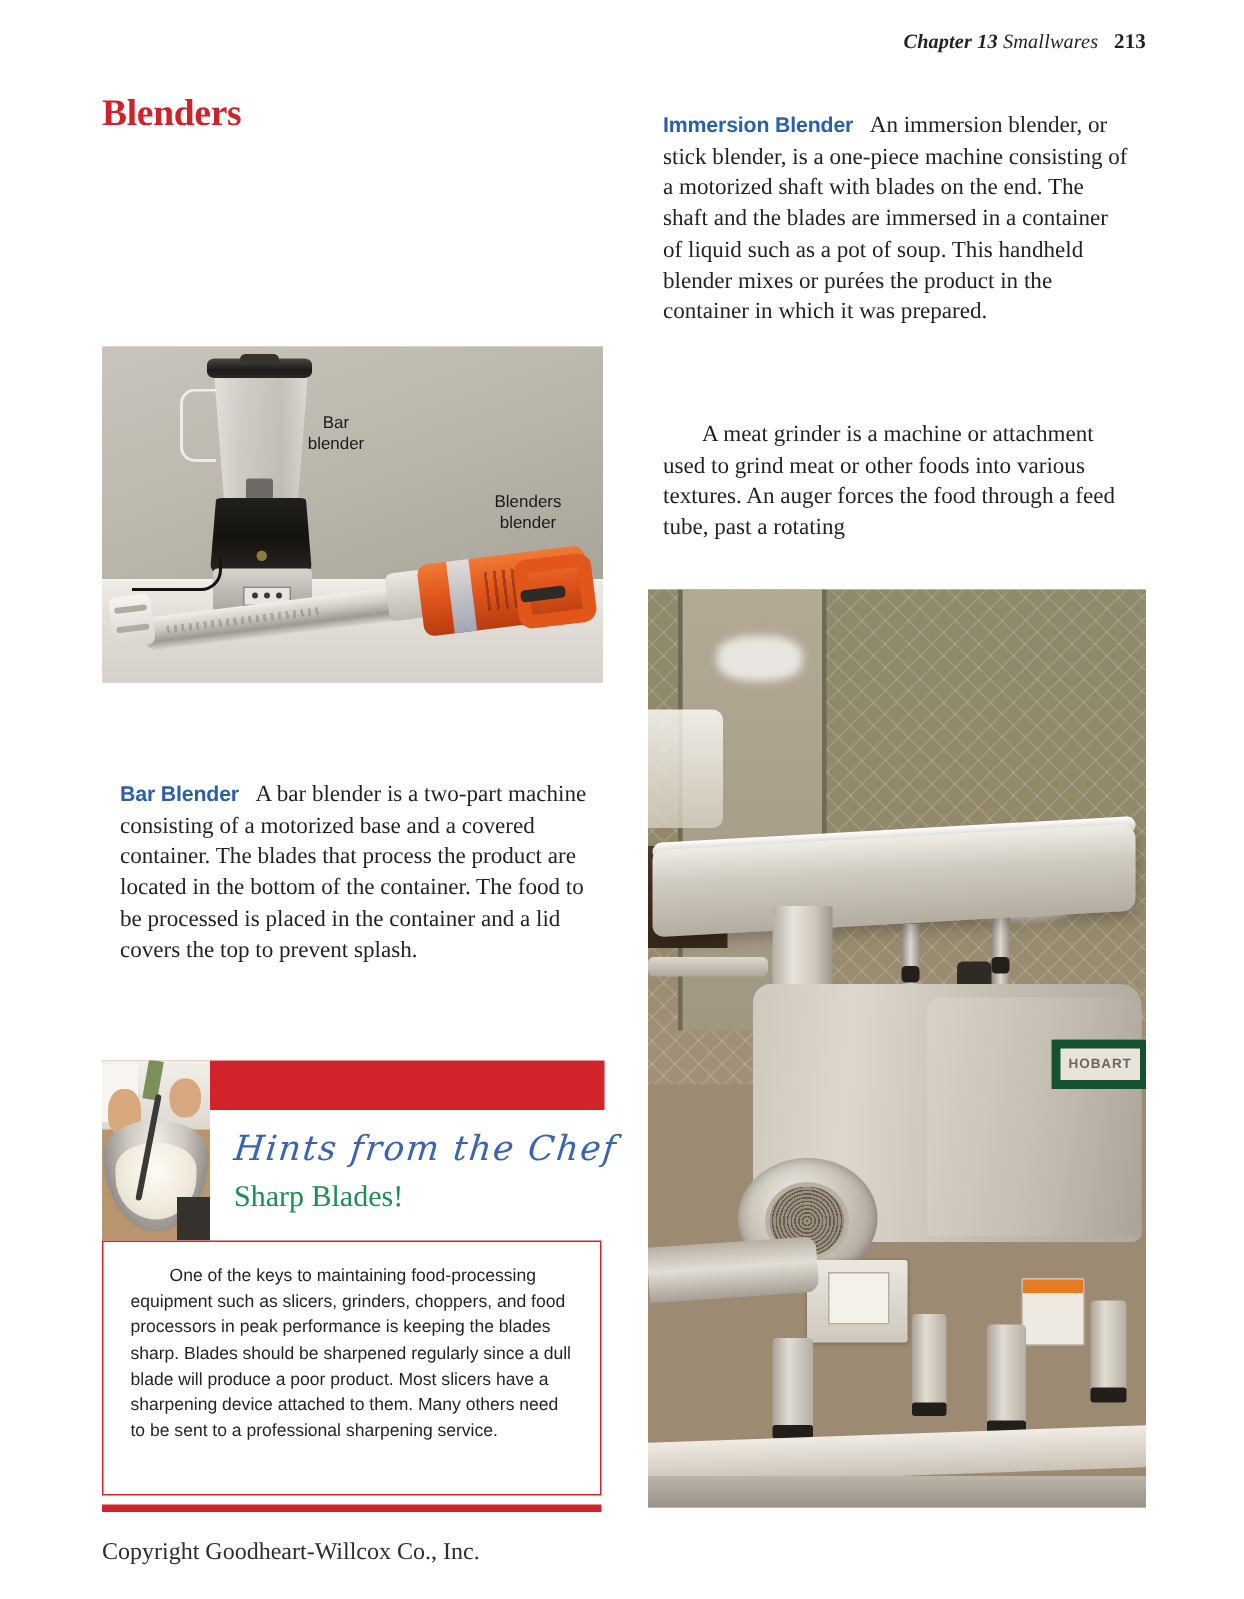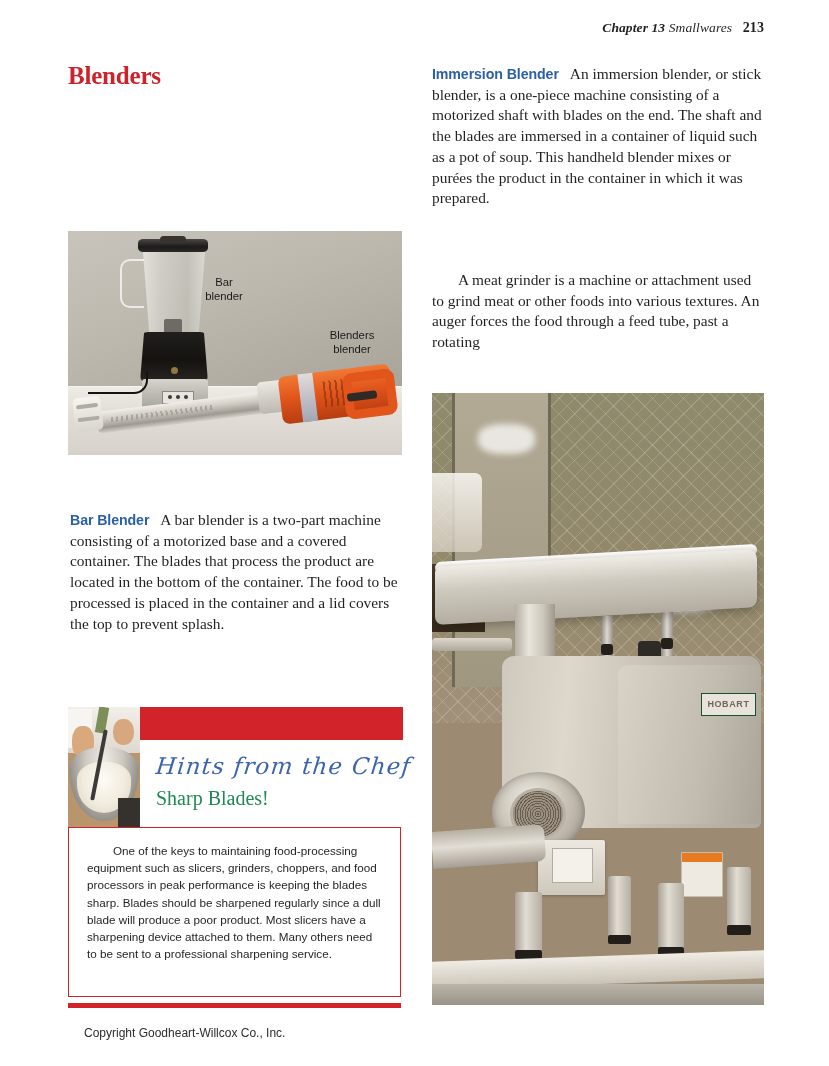--- a/index.html
+++ b/index.html
@@ -63,21 +63,21 @@
     letter-spacing: -0.2px;
   }
   h1.section-title.tight {
     margin-top: 0;
   }
 
   p.body {
     font-family: "Liberation Serif", serif;
     font-size: 15.4px;
     line-height: 20.7px;
-    margin: 2px;
+    margin: 12px;
     text-align: left;
     color: #231f20;
   }
   p.body.indent { text-indent: 26px; }
 
   .runin {
     font-family: "Liberation Sans", sans-serif;
     font-weight: bold;
     font-size: 14.2px;
     color: #2b5fa8;
@@ -319,21 +319,21 @@
   .gr-stem2 {
     position: absolute; left: 69%; top: 35%; width: 3.5%; height: 8.5%;
     background: linear-gradient(90deg, #8f897e 0%, #ddd8cf 50%, #97918a 100%);
   }
   .gr-stem-cap { position: absolute; background: #23201c; border-radius: 3px; }
   .gr-stem-cap.a { left: 51%; top: 41%; width: 3.5%; height: 1.8%; }
   .gr-stem-cap.b { left: 69%; top: 40%; width: 3.5%; height: 1.8%; }
   .gr-brand {
     position: absolute; left: 81%; top: 49%; width: 16%; height: 3.4%;
     background: #e8e4dc;
-    border: 1px solid #14532d;
+    border: 6px solid #14532d;
     display: flex; align-items: center; justify-content: center;
     font-family: "Liberation Sans", sans-serif;
     font-size: 9px; font-weight: bold; letter-spacing: .6px;
     color: #6f6758;
   }
   .gr-ctrl {
     position: absolute; left: 32%; top: 73%; width: 20%; height: 9%;
     background: linear-gradient(180deg, #ece8e0 0%, #cec8bc 100%);
     border-radius: 2px;
     box-shadow: 0 1px 3px rgba(0,0,0,.25);
@@ -482,24 +482,23 @@
   .hints-rule {
     position: absolute; left: 0; top: 296px; width: 333px; height: 5px;
     background: #d2232a;
   }
 
   
   .copyright {
     position: absolute;
     left: 68px;
     top: 1026px;
-    font-family: Liberation Sans, sans-serif;
-    font-size: 12px;
+    font-family: Liberation Serif, serif;
+    font-size: 16px;
     color: #2c2c2c;
-    margin-left: 16px;
   }
 </style>
 </head>
 <body>
 
 <div class="running-head">
   <span class="chap">Chapter 13</span>
   <span class="book">Smallwares</span>
   <span class="pageno">213</span>
 </div>

